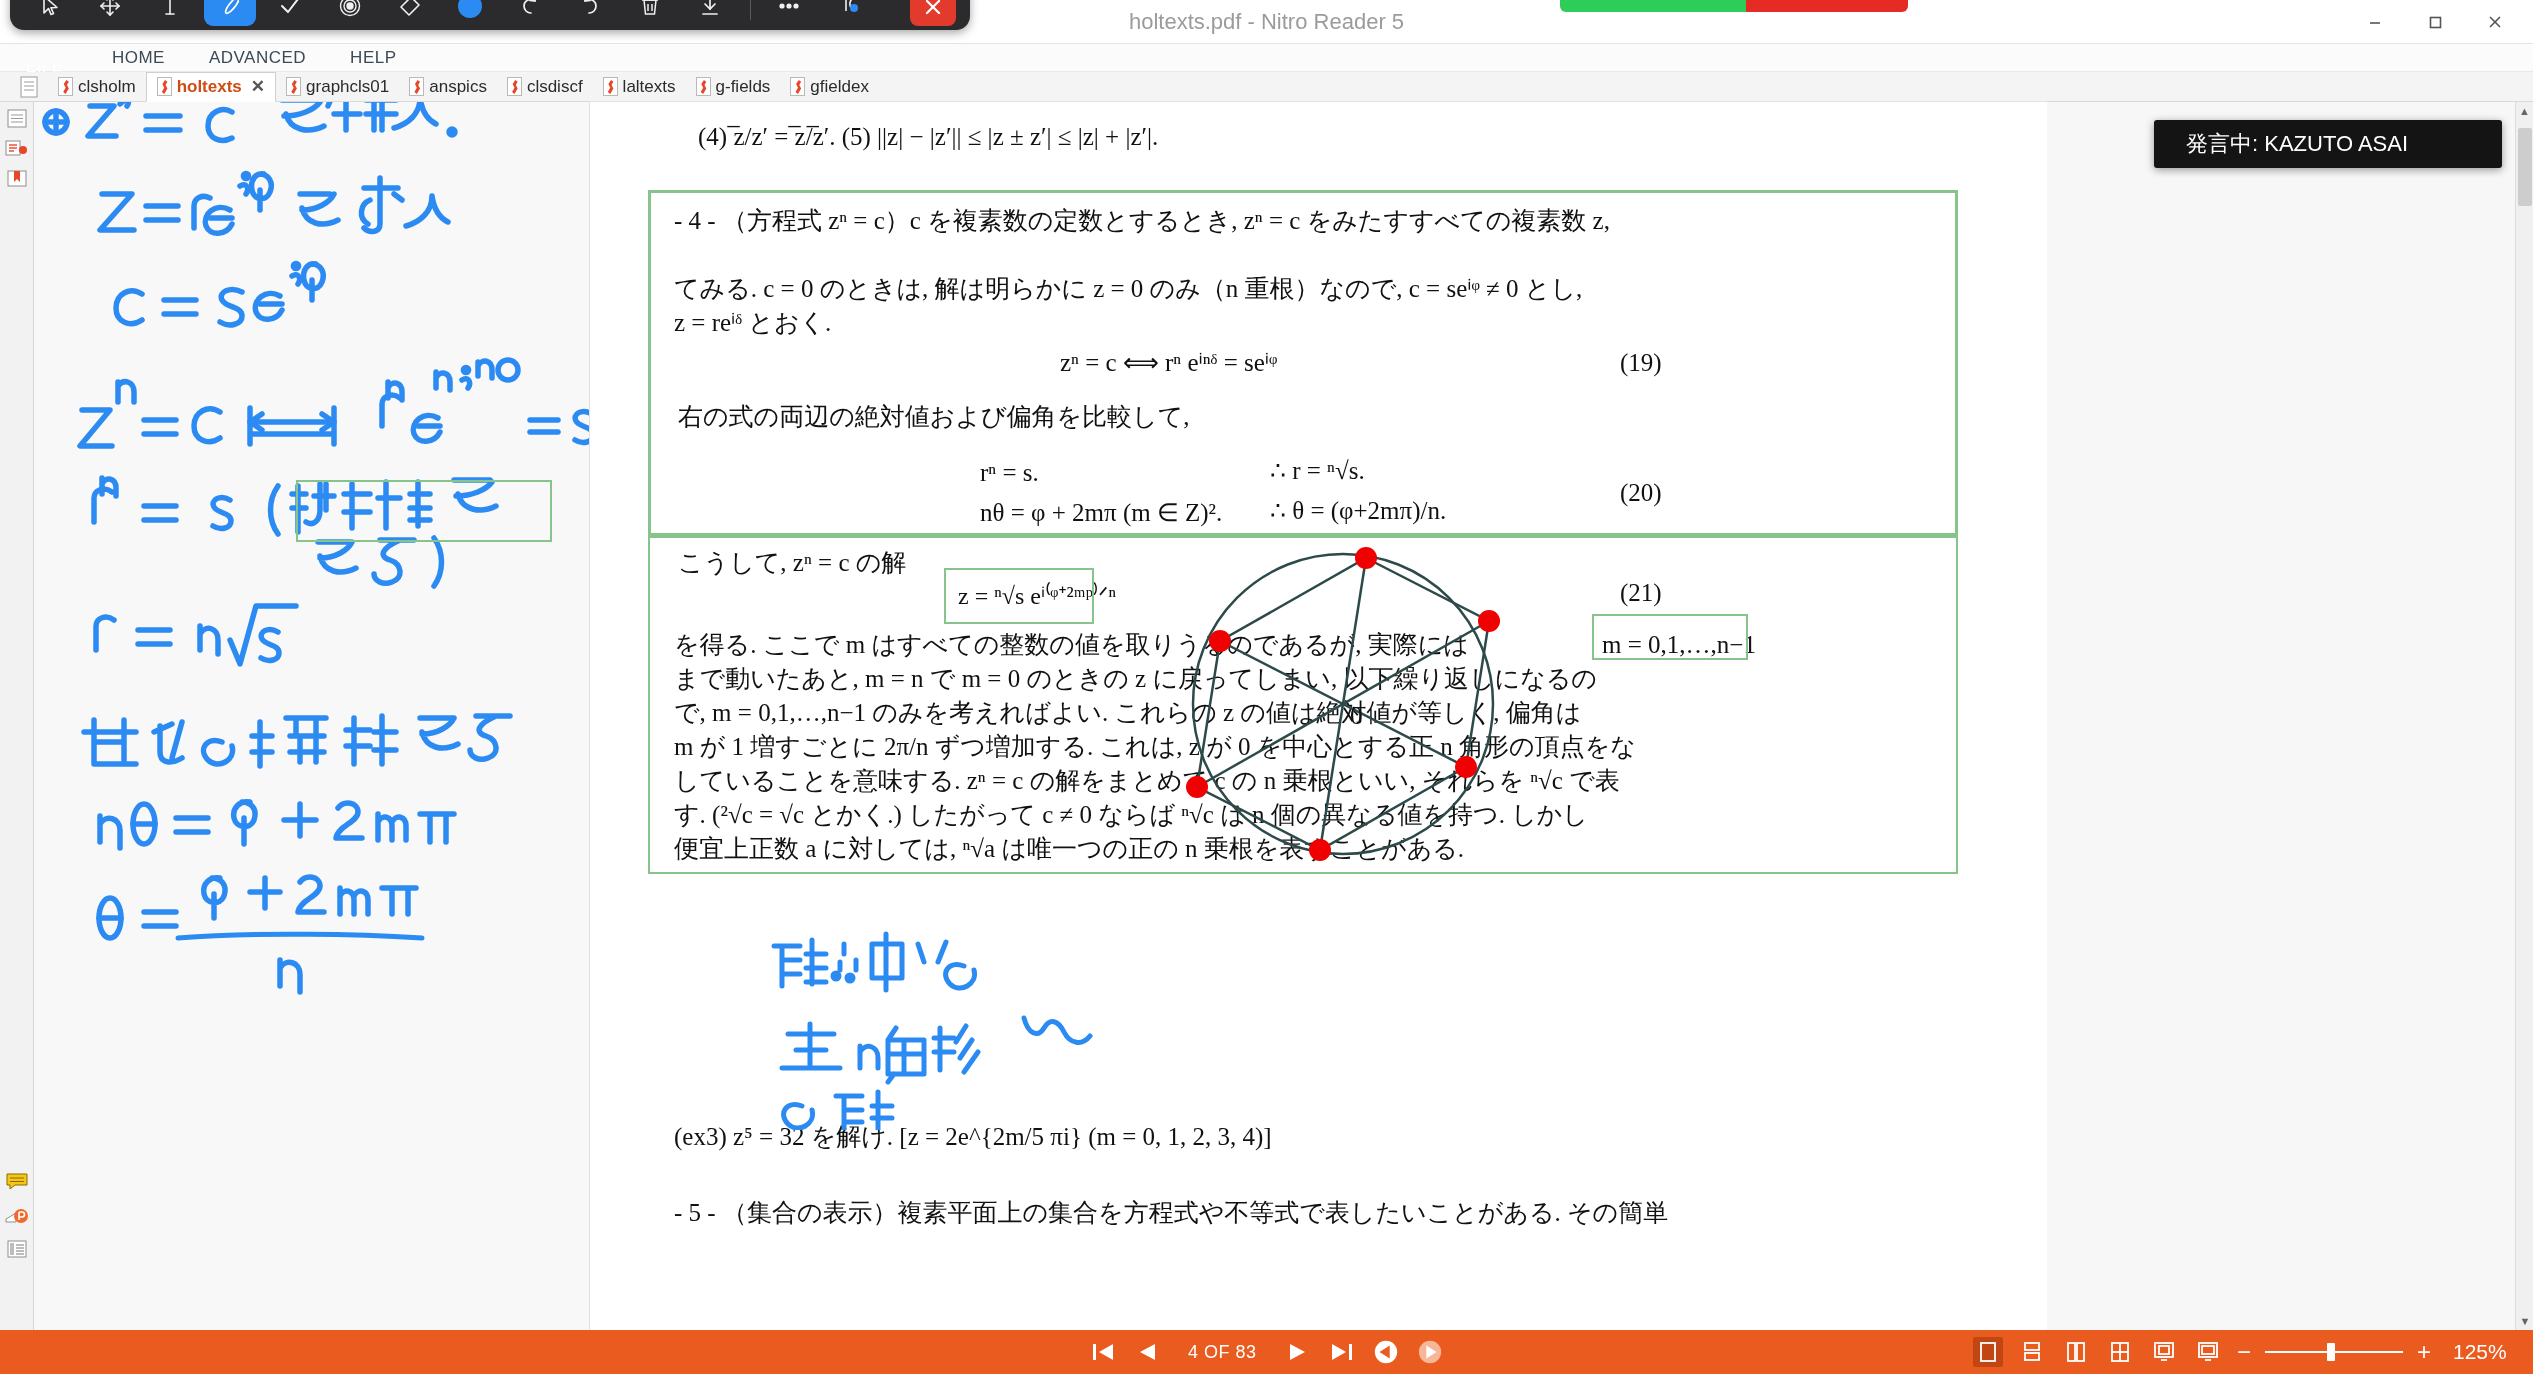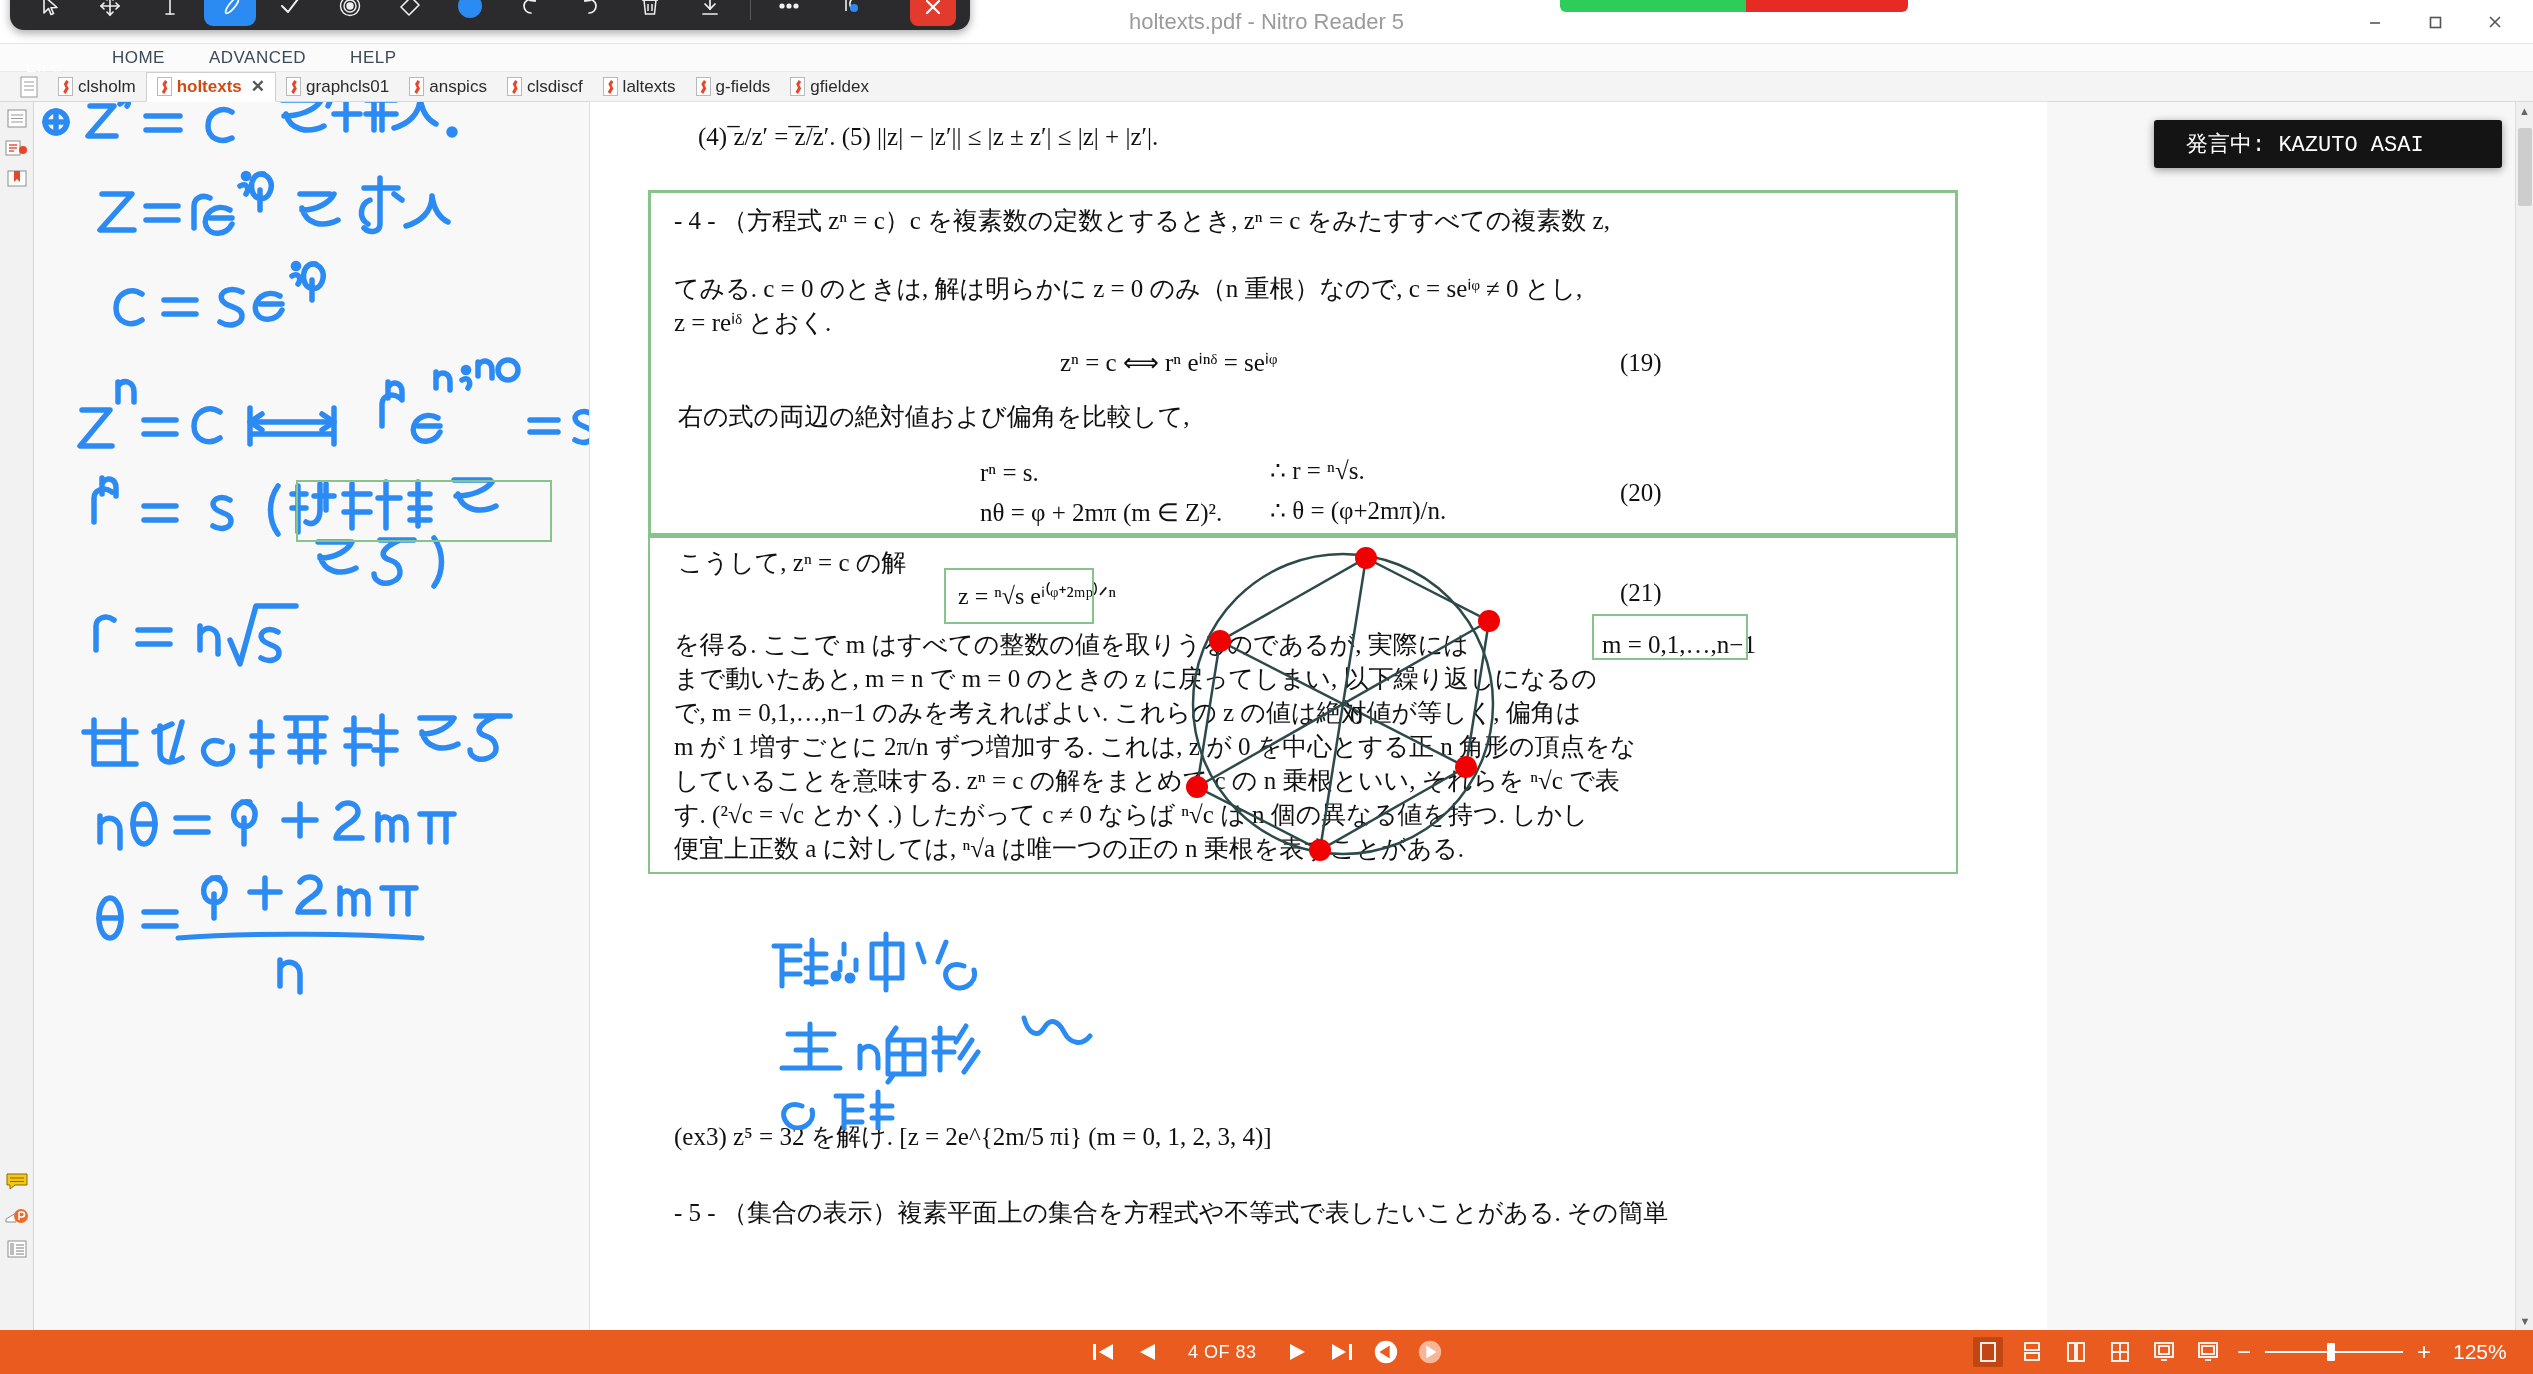--- a/index.html
+++ b/index.html
@@ -141,21 +141,21 @@
   }
 
   
   .speaker {
     position: absolute; left: 2154px; top: 120px; width: 348px; height: 48px;
     background: #141414; color: #ffffff;
     display: flex; align-items: center; padding-left: 32px;
     font-size: 22px; border-radius: 3px;
     box-shadow: 0 2px 8px rgba(0,0,0,.4);
     z-index: 30;
-    font-family: Liberation Mono, monospace;
+    font-family: Liberation Sans, sans-serif;
   }
 
   
   .pdfbody {
     position: absolute; left: 0; top: 0; width: 1457px; height: 1228px;
     color: #111; font-family: "Liberation Serif", serif;
   }
   .ln { position: absolute; white-space: nowrap; font-size: 25px; line-height: 1; }
   .up { font-style: normal; }
 

